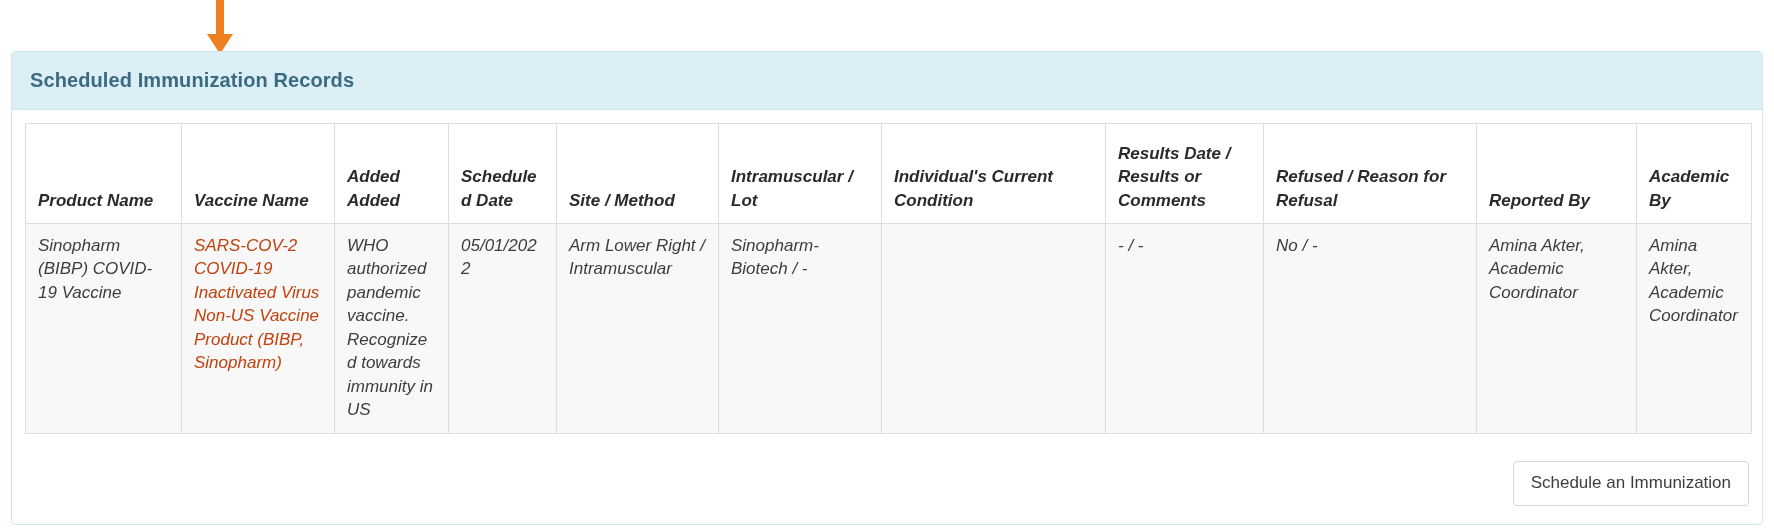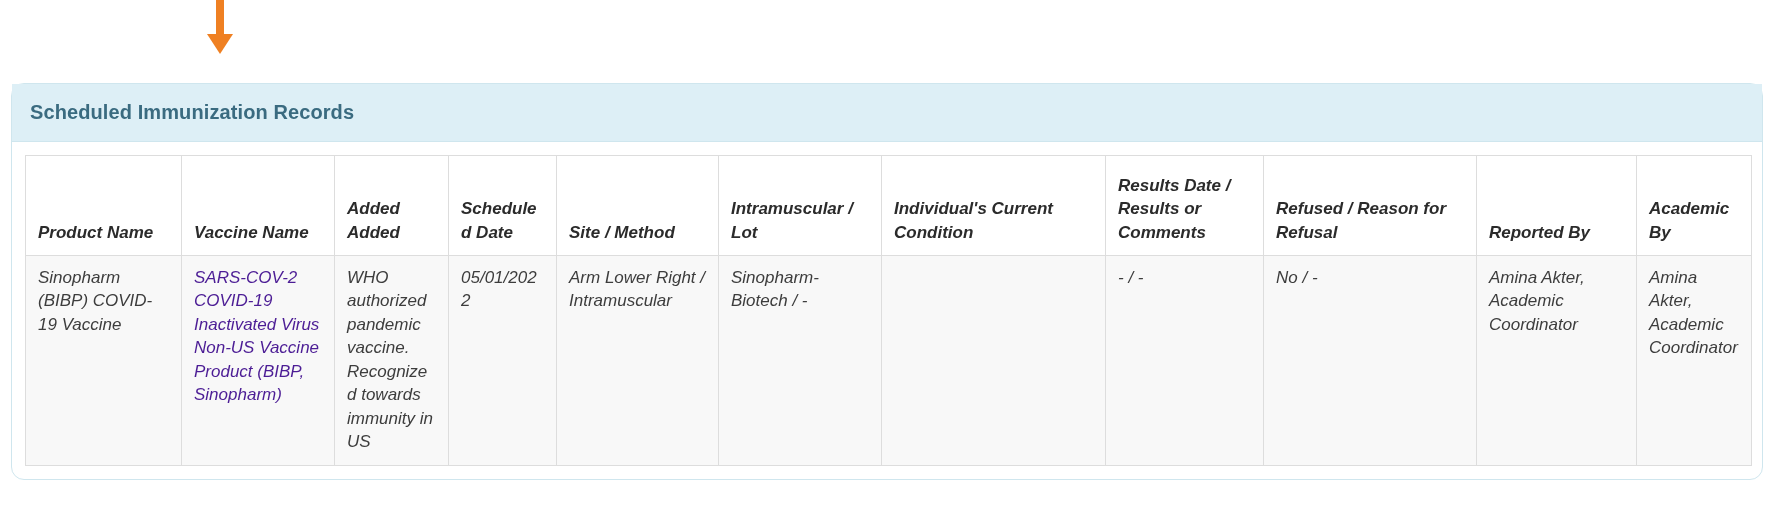--- a/index.html
+++ b/index.html
@@ -50,24 +50,23 @@
     border-top: 20px solid #ef8022;
   }
 
   
   .card {
     position: absolute;
     left: 11px;
     top: 51px;
     width: 1752px;
     border: 1px solid #cfe6ee;
-    border-radius: 13px;
-    background: #ffffff;
-    box-sizing: border-box;
-    margin-top: 32px;
+    border-radius: 4px;
+    background: #ffffff;
+    box-sizing: border-box;
   }
   .card-header {
     background: #ddeff6;
     border-bottom: 1px solid #cfe6ee;
     padding: 16px 18px 17px 18px;
     box-sizing: border-box;
   }
   .card-title {
     font-size: 20px;
     font-weight: bold;
@@ -108,21 +107,21 @@
   table.records tbody td {
     vertical-align: top;
     background: #f8f8f8;
     color: #3d3d3d;
     line-height: 1.38;
     height: 208px;
   }
   table.records tbody tr td:first-child { }
 
   .cell-link {
-    color: #4c1d95;
+    color: #c2410c;
     text-decoration: none;
     cursor: pointer;
   }
 
   
   .col-product      { width: 156px; }
   .col-vaccine      { width: 153px; }
   .col-addedinfo    { width: 114px; }
   .col-scheduled    { width: 108px; }
   .col-site         { width: 162px; }
@@ -209,15 +208,18 @@
             <td></td>
             <td>- / -</td>
             <td>No / -</td>
             <td>Amina Akter, Academic Coordinator</td>
             <td>Amina Akter, Academic Coordinator</td>
           </tr>
         </tbody>
       </table>
     </div>
 
+    <div class="card-footer">
+      <button class="btn-schedule">Schedule an Immunization</button>
+    </div>
 
   </div>
 </div>
 
 </body></html>

